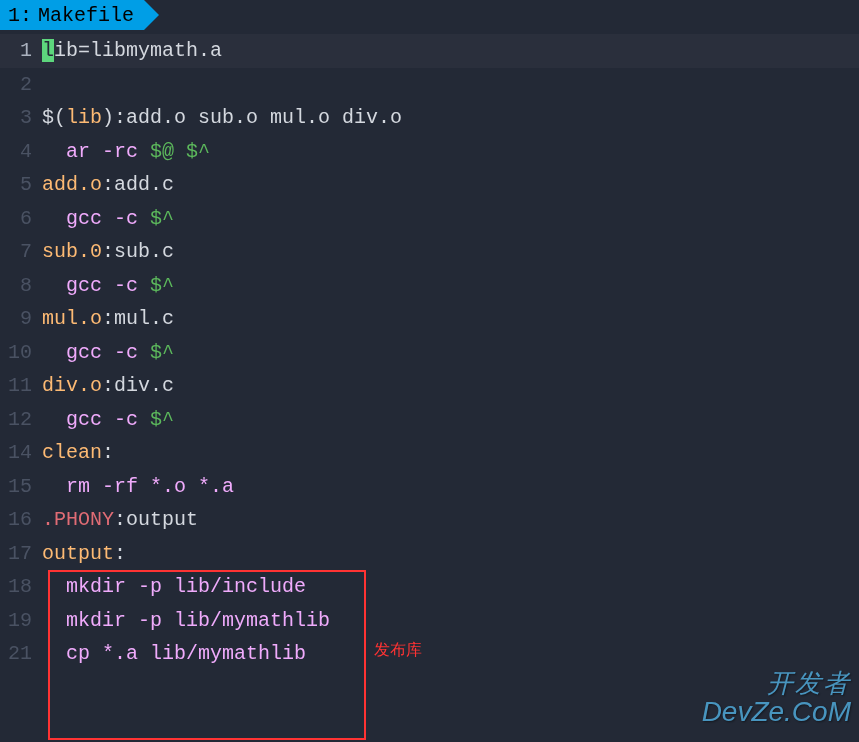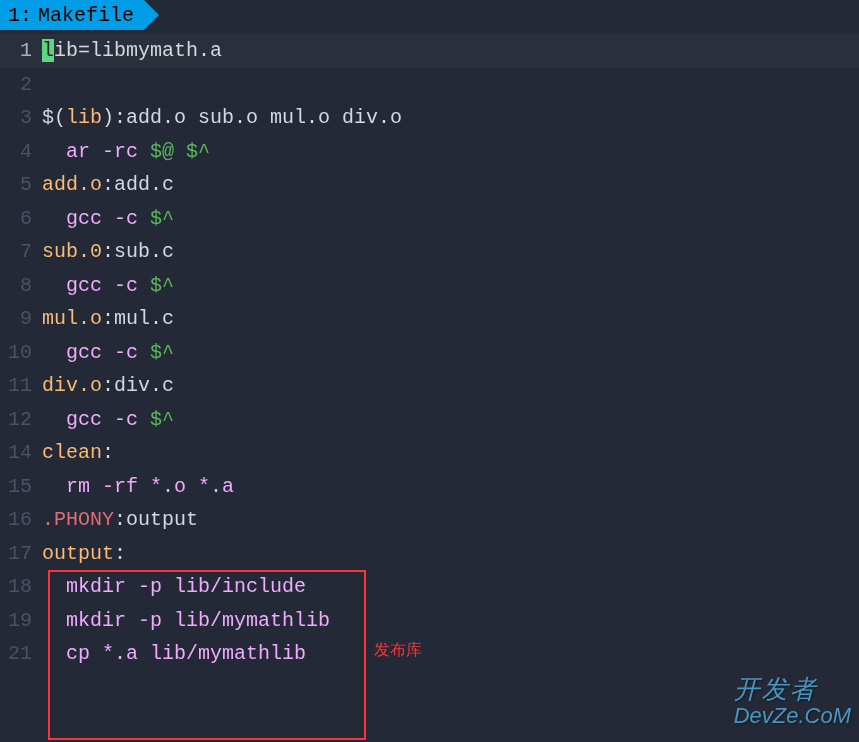--- a/index.html
+++ b/index.html
@@ -93,35 +93,35 @@
     .annotation {
       position: absolute;
       color: #ff3333;
       font-size: 16px;
       font-family: 'SimSun', 'Microsoft YaHei', sans-serif;
     }
     .watermark {
       position: absolute;
       right: 8px;
       bottom: 14px;
-      text-align: left;
+      text-align: right;
       font-family: 'Arial', sans-serif;
       font-style: italic;
       color: #4fa8d8;
       font-size: 24px;
       line-height: 1.1;
       opacity: 0.85;
       text-shadow: 1px 1px 2px rgba(0,0,0,0.5);
     }
     .watermark .line1 {
       font-size: 26px;
       letter-spacing: 2px;
     }
     .watermark .line2 {
-      font-size: 22px;
+      font-size: 28px;
     }
   </style>
 </head>
 <body>
 
 <div class="tab-bar">
   <div class="tab">
     <span class="tab-num">1:</span>
     <span>Makefile</span>
   </div>

